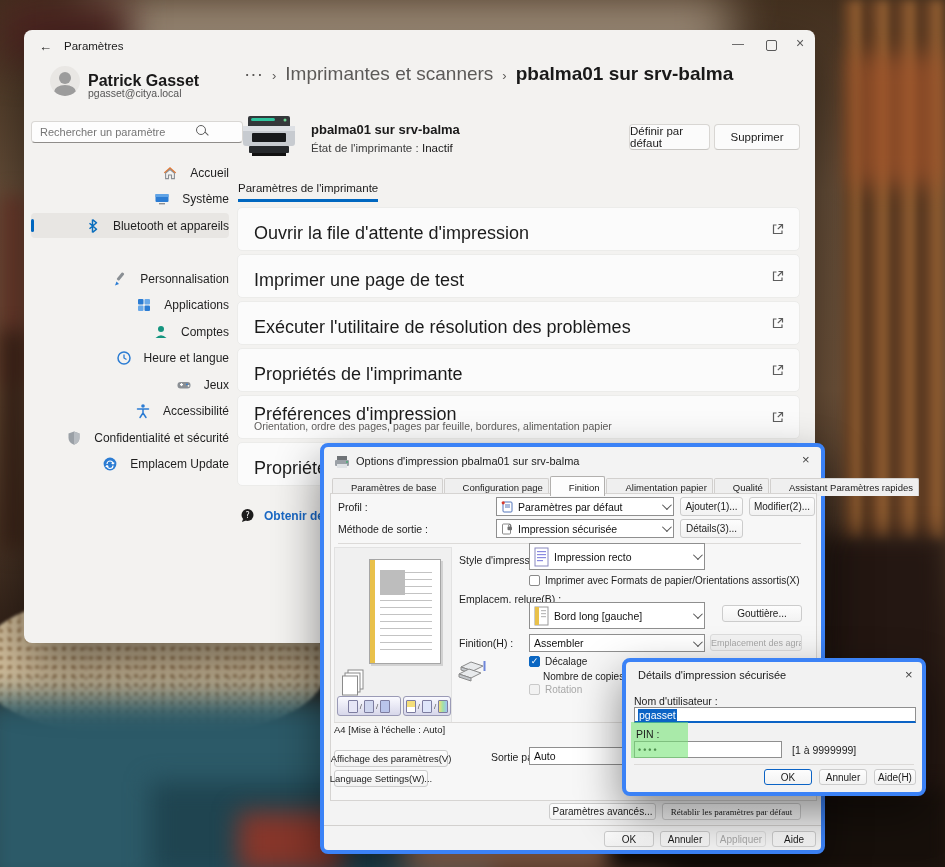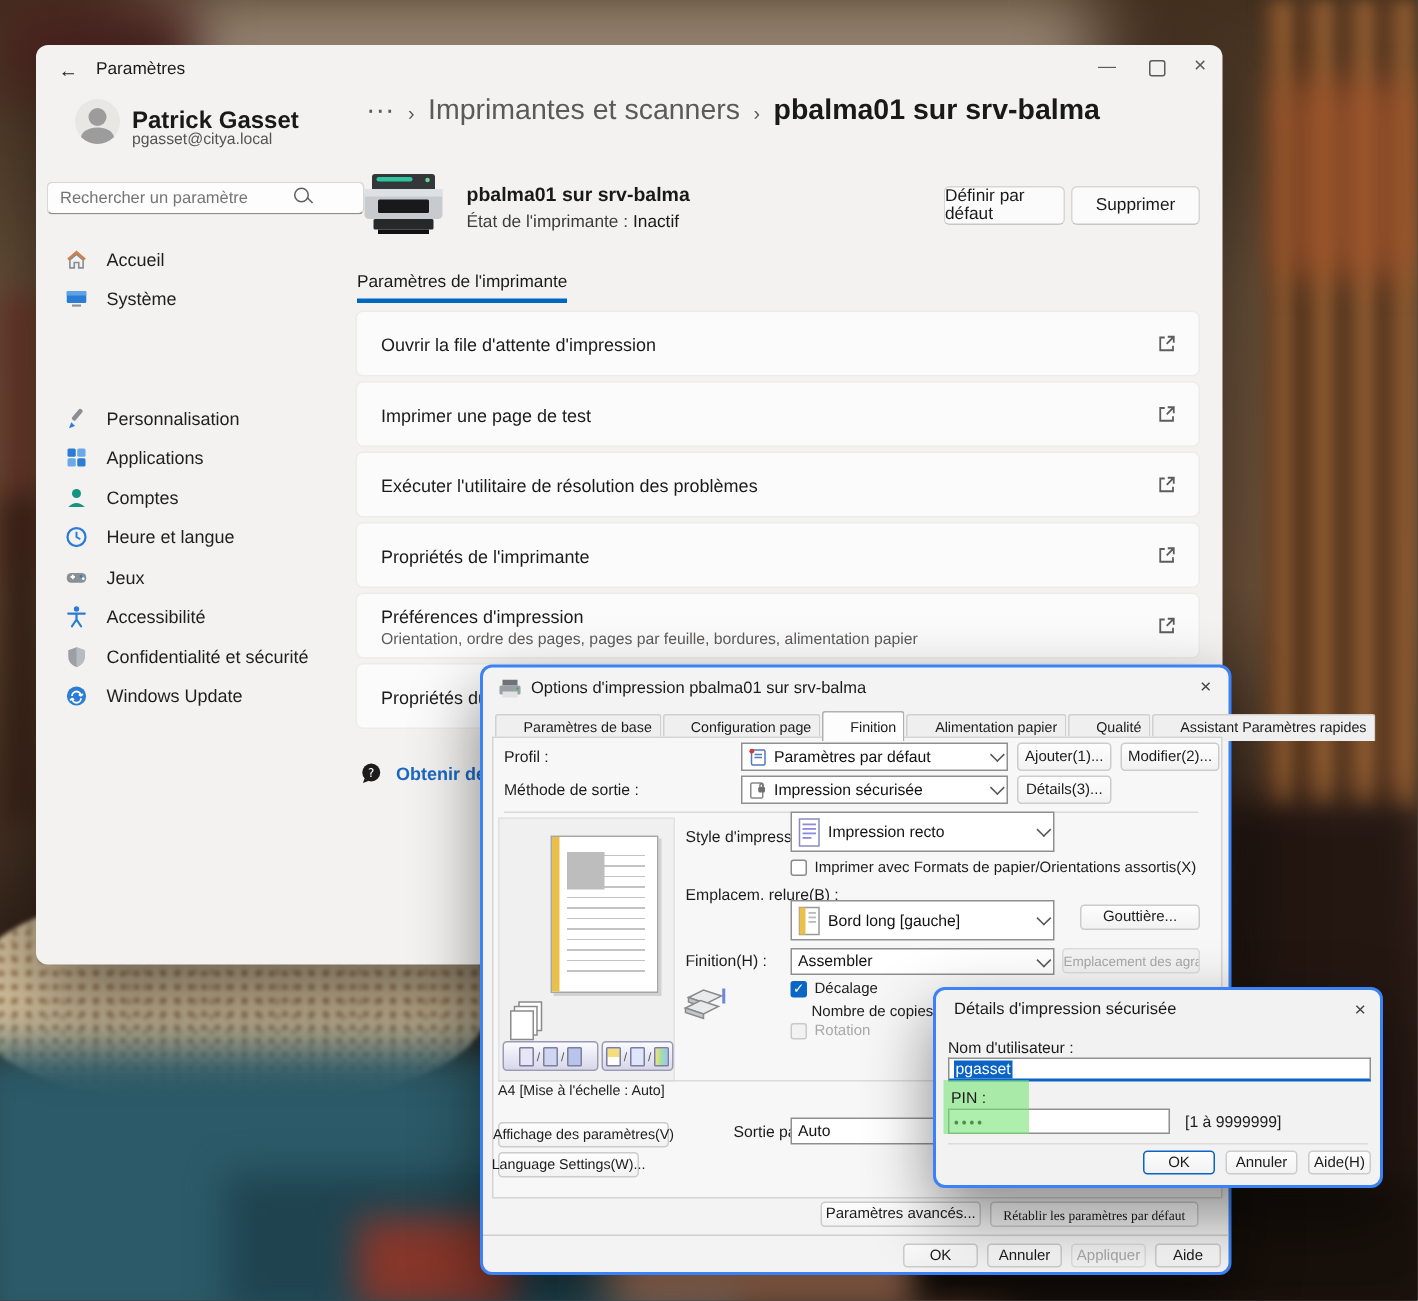--- a/index.html
+++ b/index.html
@@ -13,39 +13,39 @@
   #settings-win{left:24px;top:30px;width:791px;height:613px;background:#f3f2f0;
     border-radius:8px;box-shadow:0 24px 60px rgba(0,0,0,.5);z-index:10;}
   .titlebar-txt{font-size:11.5px;color:#1b1b1b;}
   .winctl{color:#5a5a5a;font-size:12px;line-height:12px;}
   .avatar{width:30px;height:30px;border-radius:50%;background:#e9e7e4;overflow:hidden;}
   .avatar .head{position:absolute;left:9px;top:6px;width:12px;height:12px;border-radius:50%;background:#9c9c9c;}
   .avatar .body{position:absolute;left:4px;top:19px;width:22px;height:14px;border-radius:50%;background:#9c9c9c;}
   .search{width:180px;height:20px;background:#fdfdfd;border:1px solid #d9d7d4;border-bottom:1px solid #8f8d8a;
     border-radius:4px;font-size:11px;color:#6d6b68;padding:0 22px 0 8px;outline:none;}
   .side-item{left:7px;width:198px;height:25px;border-radius:4px;display:flex;align-items:center;gap:12px;
-    padding-left:12px;box-sizing:border-box;cursor:default;}
+    padding-left:12px;box-sizing:border-box;cursor:default;justify-content:flex-end;}
   .side-item.active{background:#e8e6e3;}
   .side-item .pill{position:absolute;left:0;top:6px;width:3px;height:13px;border-radius:2px;background:#0067c0;}
   .slabel{font-size:12px;color:#1f1f1f;white-space:nowrap;}
   .sicon{width:16px;height:16px;display:inline-flex;}
   .crumb{display:flex;align-items:center;gap:9px;}
   .crumb .dim{font-size:19px;color:#5c5a58;}
   .crumb .sep{font-size:13px;color:#5c5a58;padding-top:2px;}
   .crumb .cur{font-size:19px;font-weight:700;color:#191919;}
   .fluent-btn{background:#fbfbfb;border:1px solid #d8d6d3;border-bottom-color:#c8c6c3;border-radius:4px;
     font-size:11.5px;color:#1b1b1b;display:flex;align-items:center;justify-content:center;cursor:default;}
   .tabu{font-size:11.5px;color:#1b1b1b;display:inline-block;padding-bottom:5px;border-bottom:3px solid #0067c0;}
   .card{left:213px;width:563px;background:#fbfbfb;border:1px solid #ececea;border-radius:5px;box-sizing:border-box;}
-  .card .lbl{position:absolute;left:16px;font-size:12px;color:#1b1b1b;white-space:nowrap;}
+  .card .lbl{position:absolute;left:16px;font-size:18px;color:#1b1b1b;white-space:nowrap;}
   .card .sub{position:absolute;left:16px;font-size:10.5px;color:#5f5d5b;white-space:nowrap;}
   .extlink{position:absolute;right:14px;top:50%;margin-top:-7px;width:14px;height:14px;}
   .helptxt{font-size:12px;color:#1a68c4;font-weight:600;}
   
-  .w32{background:#f3f3f3;border:2px solid #3b82f6;border-radius:8px;box-shadow:0 18px 45px rgba(0,0,0,.45);}
+  .w32{background:#f3f3f3;border:4px solid #3b82f6;border-radius:8px;box-shadow:0 18px 45px rgba(0,0,0,.45);}
   .w32-title{font-size:11px;color:#1b1b1b;white-space:nowrap;}
   .w32-close{font-size:13px;color:#444;}
   .tabstrip{display:flex;align-items:flex-end;}
   .tab{font-size:9.5px;color:#1b1b1b;padding:3px 5px 3px 18px;border:1px solid #d2d0ce;border-bottom:none;
     background:#efefef;margin-right:1px;border-radius:2px 2px 0 0;white-space:nowrap;}
   .tab.active{background:#fdfdfd;border-color:#b2b0ae;padding-top:5px;position:relative;z-index:2;}
   .tabpage{position:absolute;background:#f7f7f7;border:1px solid #d6d4d2;}
   .w32lbl{font-size:10.5px;color:#1c1c1c;white-space:nowrap;}
   .combo{position:absolute;background:#fff;border:1px solid #8f8f8f;display:flex;align-items:center;
     box-sizing:border-box;padding:0 4px;font-size:10.5px;color:#111;gap:5px;}
@@ -125,20 +125,29 @@
     <div class="abs side-item" style="top:156px;">
       <span class="sicon">
           <svg viewBox="0 0 16 16" width="16" height="16">
             <rect x="1.5" y="3" width="13" height="8" rx="1" fill="#2b7cd3"></rect>
             <rect x="1.5" y="3" width="13" height="3" fill="#5fa3e6"></rect>
             <rect x="5" y="12" width="6" height="1.4" fill="#8a8f94"></rect>
           </svg>
         </span>
       <span class="slabel">Système</span>
     </div>
+    <div class="abs side-item active" style="top:183px;">
+      <span class="pill"></span>
+      <span class="sicon">
+          <svg viewBox="0 0 16 16" width="16" height="16">
+            <path d="M7.5 1.5 L11.5 4.8 L4.5 10.8 M7.5 14.5 L11.5 11.2 L4.5 5.2 M7.5 1.5 V14.5" fill="none" stroke="#0a6ebd" stroke-width="1.5" stroke-linejoin="round"></path>
+          </svg>
+        </span>
+      <span class="slabel">Bluetooth et appareils</span>
+    </div>
     <div class="abs side-item" style="top:236px;">
       <span class="sicon">
           <svg viewBox="0 0 16 16" width="16" height="16">
             <rect x="7" y="1" width="3" height="9" rx="1" transform="rotate(40 8.5 5.5)" fill="#8a8f94"></rect>
             <path d="M4.5 10.5 L7 13 L3 14.5 Z" fill="#2b7cd3"></path>
           </svg>
         </span>
       <span class="slabel">Personnalisation</span>
     </div>
     <div class="abs side-item" style="top:262px;">
@@ -201,21 +210,21 @@
       <span class="slabel">Confidentialité et sécurité</span>
     </div>
     <div class="abs side-item" style="top:421px;">
       <span class="sicon">
           <svg viewBox="0 0 16 16" width="16" height="16">
             <circle cx="8" cy="8" r="6.4" fill="#2b7cd3"></circle>
             <path d="M5 8 A3 3 0 0 1 11 8 M11 8 L12.2 6.6 M11 8 L9.6 6.9" fill="none" stroke="#fff" stroke-width="1.2"></path>
             <path d="M11 9.5 A3 3 0 0 1 5 9.5 M5 9.5 L3.8 10.9 M5 9.5 L6.4 10.6" fill="none" stroke="#fff" stroke-width="1.2"></path>
           </svg>
         </span>
-      <span class="slabel">Windows Update</span>
+      <span class="slabel">Emplacem Update</span>
     </div>
 
     <div class="abs crumb" style="left:220px;top:33px;">
       <span class="dim">···</span>
       <span class="sep">›</span>
       <span class="dim">Imprimantes et scanners</span>
       <span class="sep">›</span>
       <span class="cur">pbalma01 sur srv-balma</span>
     </div>
 

